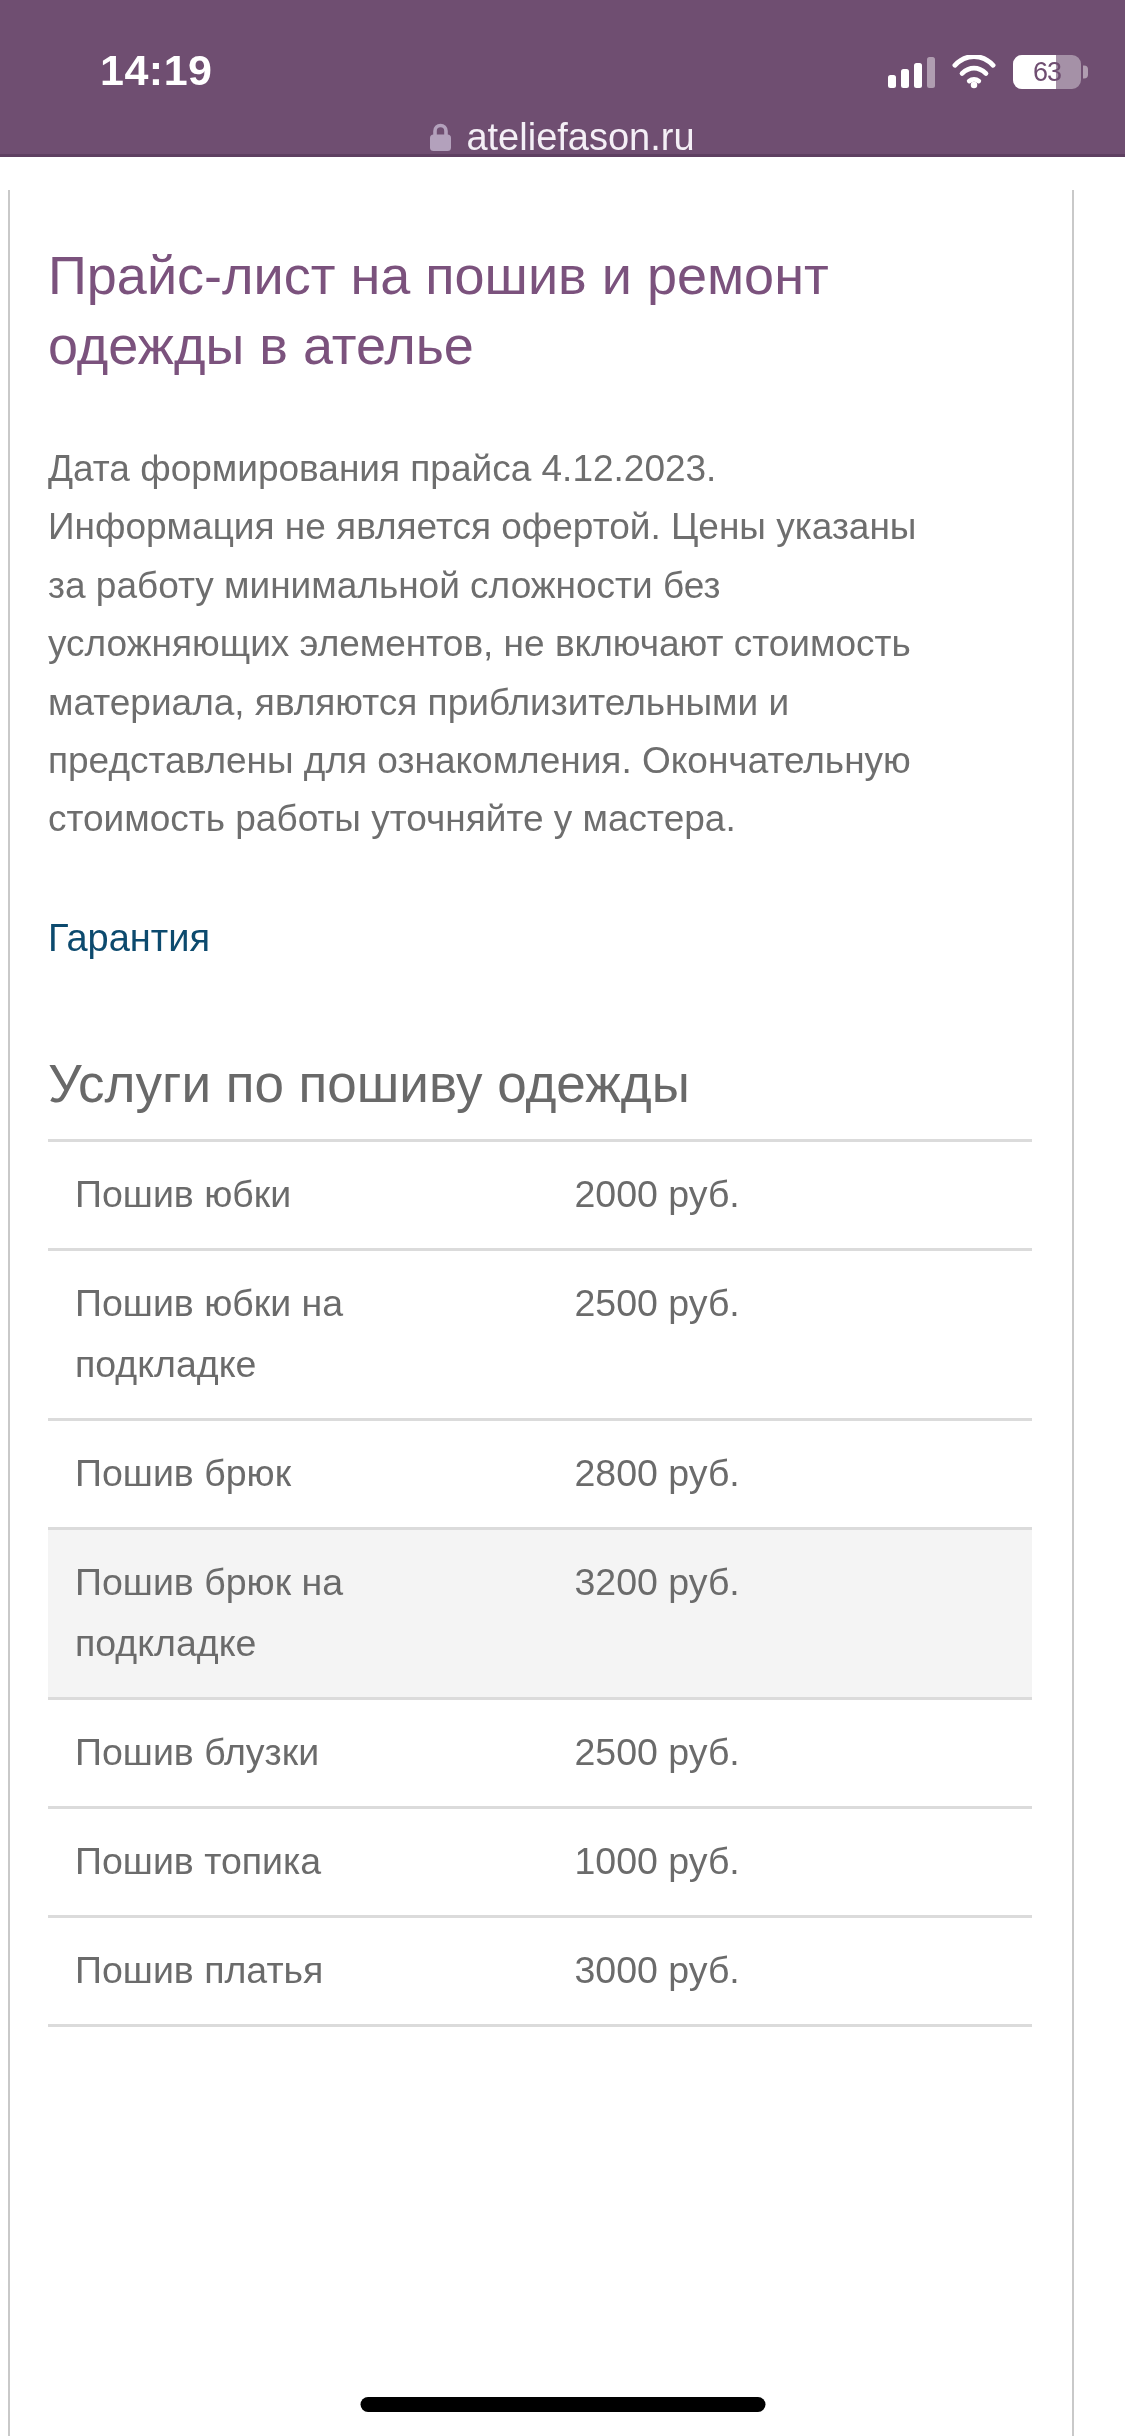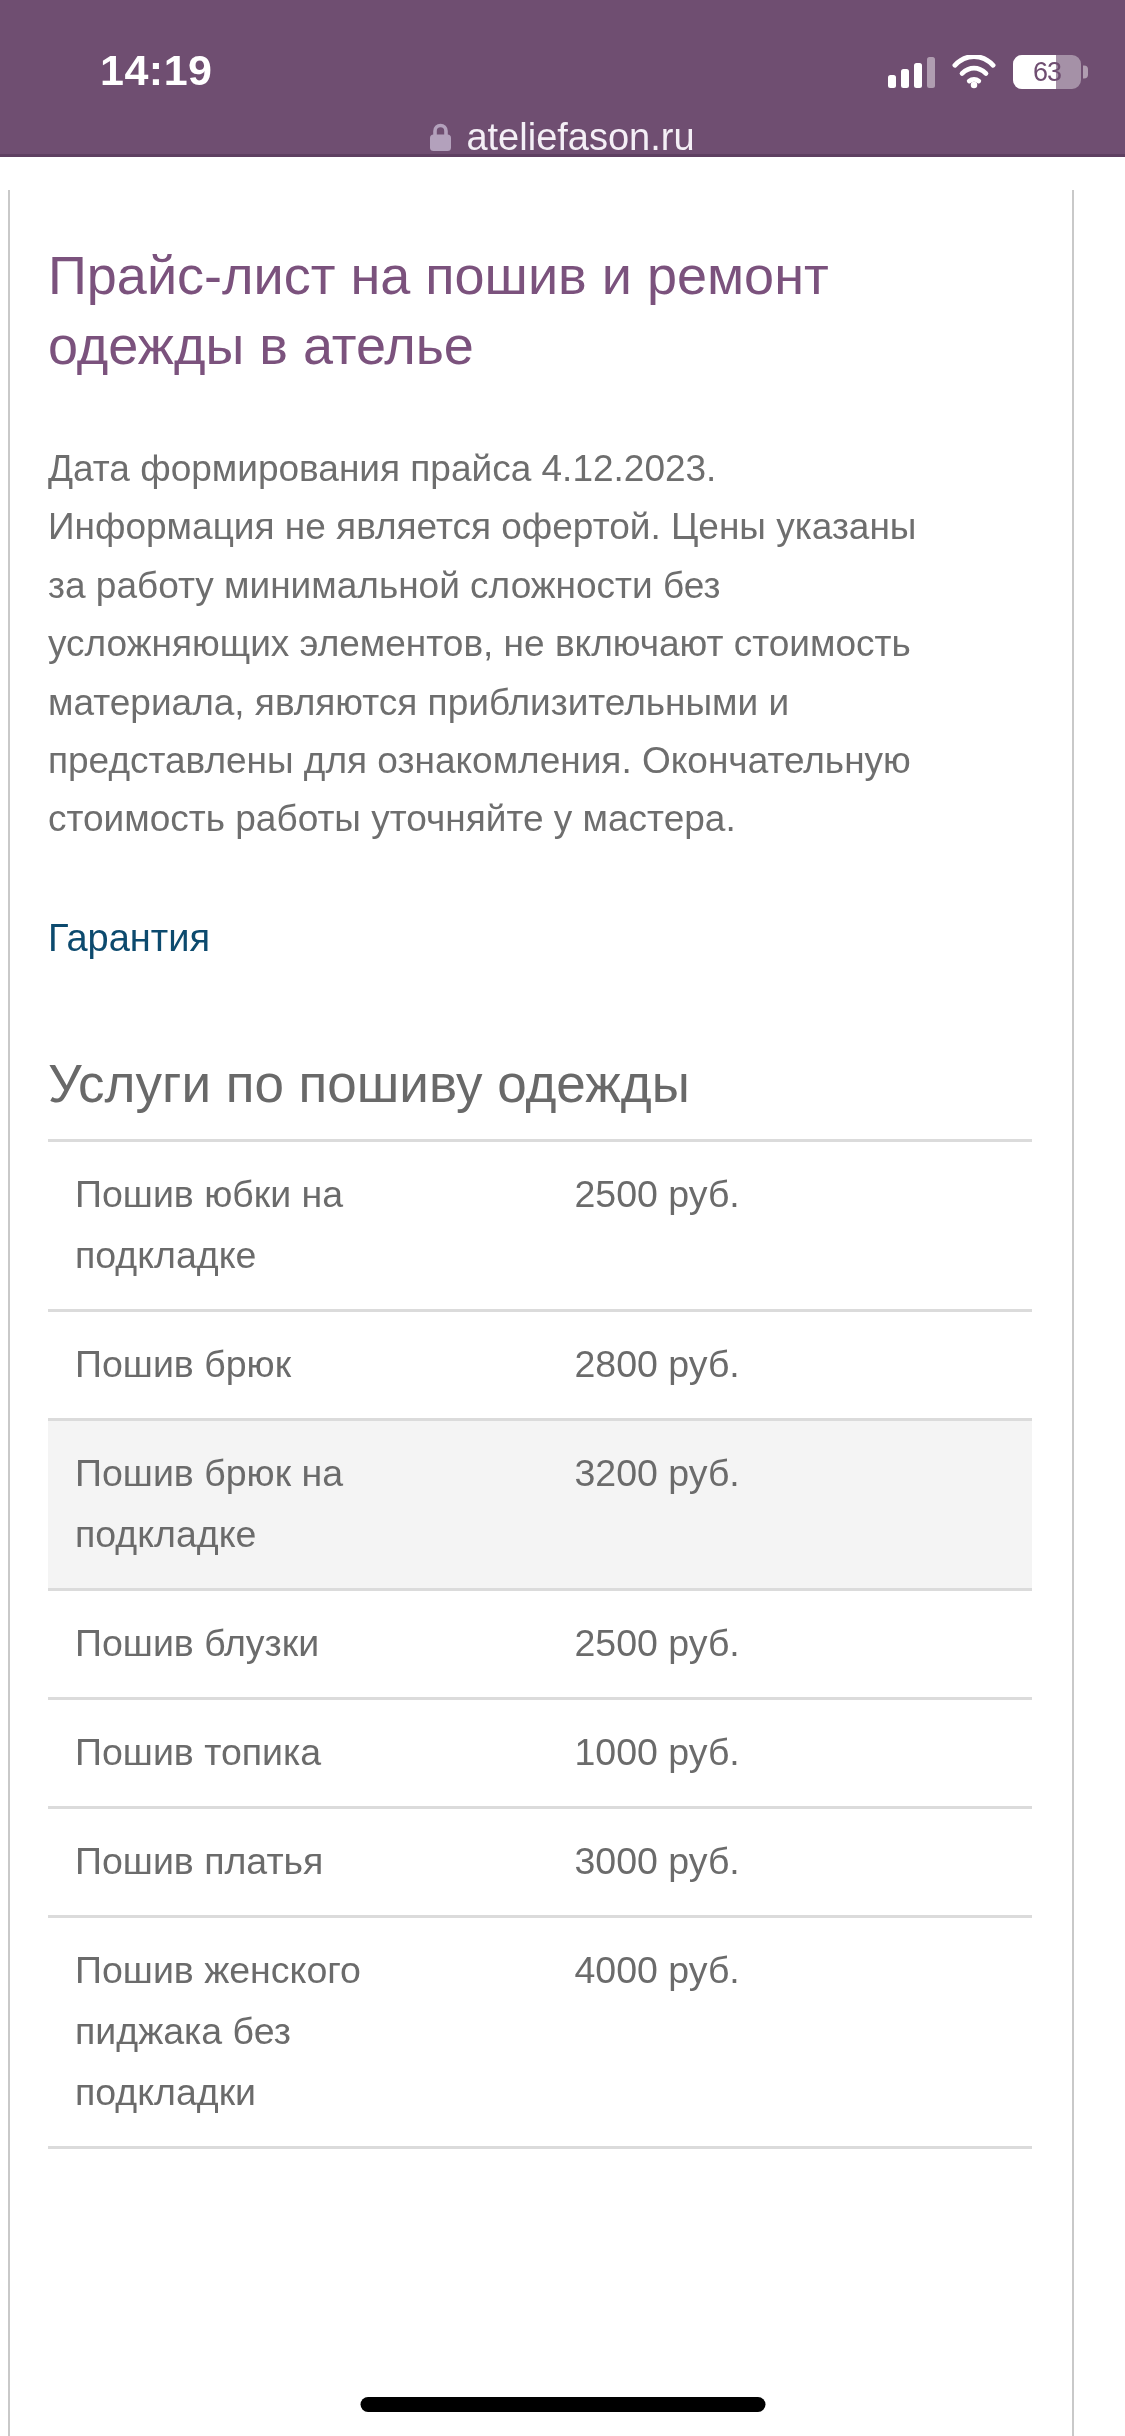--- a/index.html
+++ b/index.html
@@ -161,20 +161,24 @@
 стоимость работы уточняйте у мастера.</p>
 
   <a class="warranty-link">Гарантия</a>
 
 
   <h2 class="section-heading">Услуги по пошиву одежды</h2>
 
   <table class="price-table">
     <tbody>
         <tr>
+          <td class="label">Пошив юбки</td>
+          <td class="price">2000 руб.</td>
+        </tr>
+        <tr>
           <td class="label">Пошив юбки на
 подкладке</td>
           <td class="price">2500 руб.</td>
         </tr>
         <tr>
           <td class="label">Пошив брюк</td>
           <td class="price">2800 руб.</td>
         </tr>
         <tr class="hl">
           <td class="label">Пошив брюк на
@@ -186,23 +190,17 @@
           <td class="price">2500 руб.</td>
         </tr>
         <tr>
           <td class="label">Пошив топика</td>
           <td class="price">1000 руб.</td>
         </tr>
         <tr>
           <td class="label">Пошив платья</td>
           <td class="price">3000 руб.</td>
         </tr>
-        <tr>
-          <td class="label">Пошив женского
-пиджака без
-подкладки</td>
-          <td class="price">4000 руб.</td>
-        </tr>
       </tbody>
   </table>
 </div>
 
 <div class="home-indicator"></div>
 
 </body></html>

